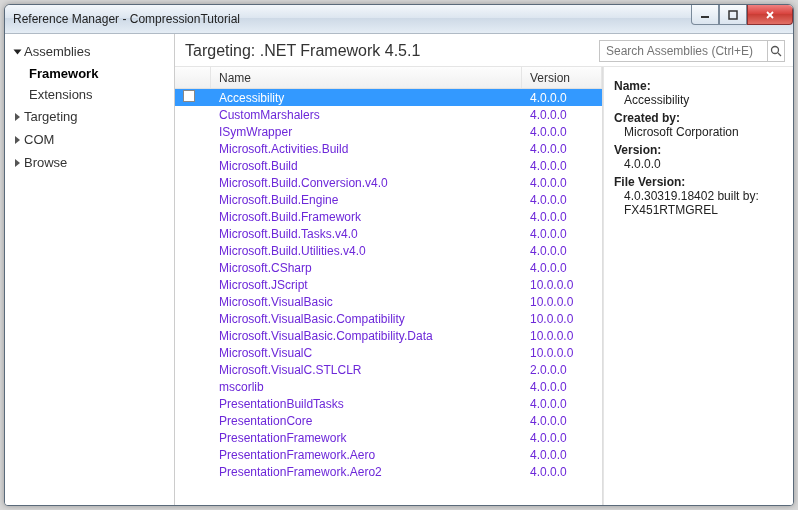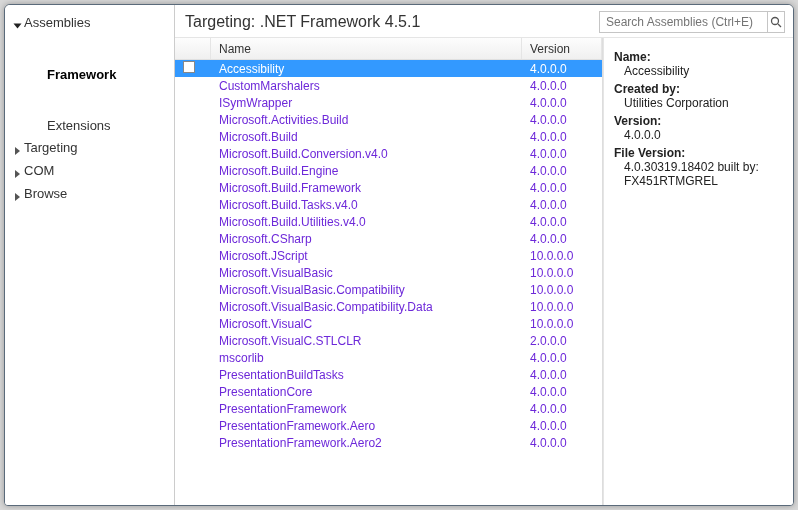--- a/index.html
+++ b/index.html
@@ -7,25 +7,25 @@
   .window { position: absolute; left: 4px; top: 4px; width: 790px; height: 502px; background: #fff; border: 1px solid #5a6a7a; border-radius: 6px 6px 4px 4px; box-shadow: 0 0 6px rgba(0,0,0,0.3); display: flex; flex-direction: column; overflow: hidden; }
   .titlebar { height: 29px; background: linear-gradient(#f3f7fb, #dde6f0 45%, #cdd9e6 46%, #e5edf5); display: flex; align-items: center; padding: 0 0 0 8px; border-bottom: 1px solid #b0bac5; }
   .titlebar .title { font-size: 12px; color: #222; flex: 1; }
   .winbtns { display: flex; height: 20px; align-self: flex-start; margin-top: 0; }
   .winbtn { width: 28px; height: 20px; border: 1px solid #7a8a9a; border-top: none; background: linear-gradient(#f9fbfd,#dbe5ef); display: flex; align-items: center; justify-content: center; font-size: 10px; color: #333; }
   .winbtn.close { width: 46px; background: linear-gradient(#f08080,#d94540 45%,#c83a32 46%,#e27066); border-color:#8a3030; border-bottom-right-radius:4px; color:#fff; }
   .winbtn.min { border-bottom-left-radius:4px; }
   .winbtn svg { width: 10px; height: 10px; }
   .body { flex: 1; display: flex; background: #fff; min-height: 0; }
   .sidebar { width: 170px; border-right: 1px solid #ccc; padding: 6px 0; font-size: 13px; color: #333; }
-  .side-header { display:flex; align-items:flex-end; gap:4px; padding: 4px 10px; cursor: default; }
+  .side-header { display:flex; align-items:center; gap:4px; padding: 4px 10px; cursor: default; }
   .side-header.expanded .arrow { transform: rotate(90deg); }
   .arrow { width: 0; height: 0; border-top: 4px solid transparent; border-bottom: 4px solid transparent; border-left: 5px solid #555; display:inline-block; }
   .arrow.down { transform: rotate(90deg); border-left-color:#222;}
-  .side-sub { padding: 3px 10px 3px 42px; cursor: default; margin-top: 30px; }
+  .side-sub { padding: 3px 10px 3px 24px; cursor: default; }
   .side-sub.active { background: #fff; font-weight: bold; color: #000; }
   .content { flex:1; display:flex; flex-direction:column; min-height:0; }
   .toprow { display:flex; align-items:center; padding:6px 8px 4px 10px; gap:8px; border-bottom:1px solid #e5e5e5;}
   .target { font-size:16px; color:#333; flex:1; }
   .searchwrap { display:flex; align-items:center; border:1px solid #c5c5c5; height:22px; width:186px; }
   .searchwrap input { border:none; outline:none; font-size:12px; padding:0 6px; flex:1; color:#4d7c0f; background:transparent;}
   .searchbtn { width:22px; height:20px; border-left:1px solid #c5c5c5; display:flex; align-items:center; justify-content:center; color:#555;}
   .listdet { flex:1; display:flex; min-height:0; }
   .listarea { flex:1; display:flex; min-height:0; }
   .listview { flex:1; overflow-y:scroll; overflow-x:hidden; border-right:1px solid #ddd; }
@@ -47,20 +47,41 @@
   .ellipse-mark { position:absolute; border:1.5px solid #b02020; border-radius:50%; pointer-events:none; }
   ::-webkit-scrollbar { width:17px; }
   ::-webkit-scrollbar-track { background:#f0f0f0; border-left:1px solid #ddd;}
   ::-webkit-scrollbar-thumb { background:#c9c9c9; border:1px solid #a9a9a9; border-radius:2px;}
   ::-webkit-scrollbar-button { height:17px; background:#e9e9e9; border:1px solid #bbb;}
 </style>
 </head>
 <body>
 
 <div class="window">
+  <div class="titlebar">
+    <span class="title">Reference Manager - CompressionTutorial</span>
+    <div class="winbtns">
+      <div class="winbtn min">
+          <svg viewBox="0 0 10 10">
+            <line x1="1" y1="7" x2="9" y2="7" stroke="#333" stroke-width="2"></line>
+          </svg>
+        </div>
+      <div class="winbtn">
+          <svg viewBox="0 0 10 10">
+            <rect x="1" y="1" width="8" height="8" fill="none" stroke="#333" stroke-width="1.5"></rect>
+          </svg>
+        </div>
+      <div class="winbtn close">
+          <svg viewBox="0 0 10 10">
+            <line x1="2" y1="2" x2="8" y2="8" stroke="#fff" stroke-width="1.8"></line>
+            <line x1="8" y1="2" x2="2" y2="8" stroke="#fff" stroke-width="1.8"></line>
+          </svg>
+        </div>
+    </div>
+  </div>
 
   <div class="body">
     <div class="sidebar" id="sidebar">
         <div class="side-header expanded">
           <span class="arrow down"></span>
           <span>Assemblies</span>
         </div>
         <div class="side-sub active">Framework</div>
         <div class="side-sub">Extensions</div>
         <div class="side-header">
@@ -214,21 +235,21 @@
                 <div class="col col-name">PresentationFramework.Aero2</div>
                 <div class="col col-ver">4.0.0.0</div>
               </div>
             </div>
         </div>
 
         <div class="details">
           <div class="lbl">Name:</div>
           <div class="val">Accessibility</div>
           <div class="lbl">Created by:</div>
-          <div class="val">Utilities Corporation</div>
+          <div class="val">Microsoft Corporation</div>
           <div class="lbl">Version:</div>
           <div class="val">4.0.0.0</div>
           <div class="lbl">File Version:</div>
           <div class="val">4.0.30319.18402 built by: FX451RTMGREL</div>
         </div>
       </div>
     </div>
   </div>
 
 </div>

